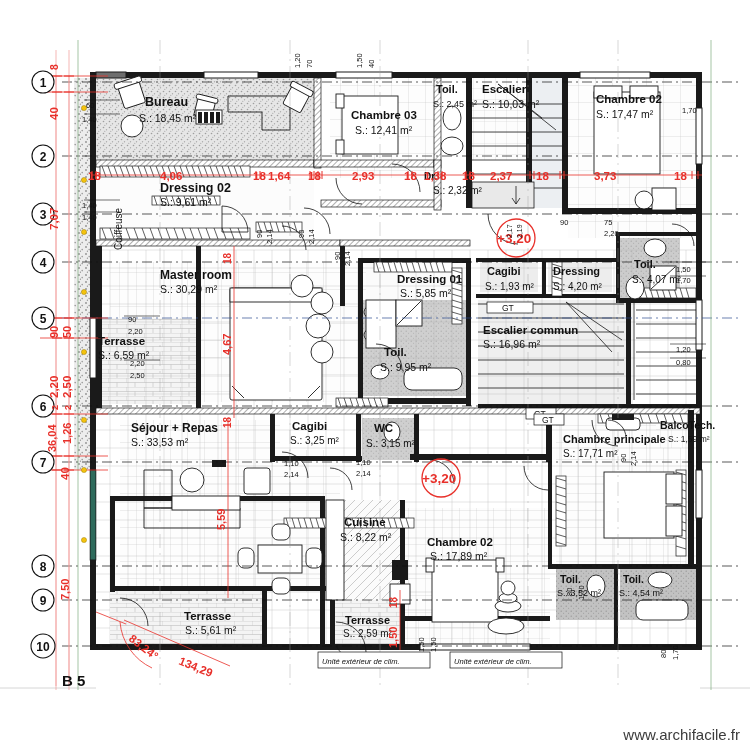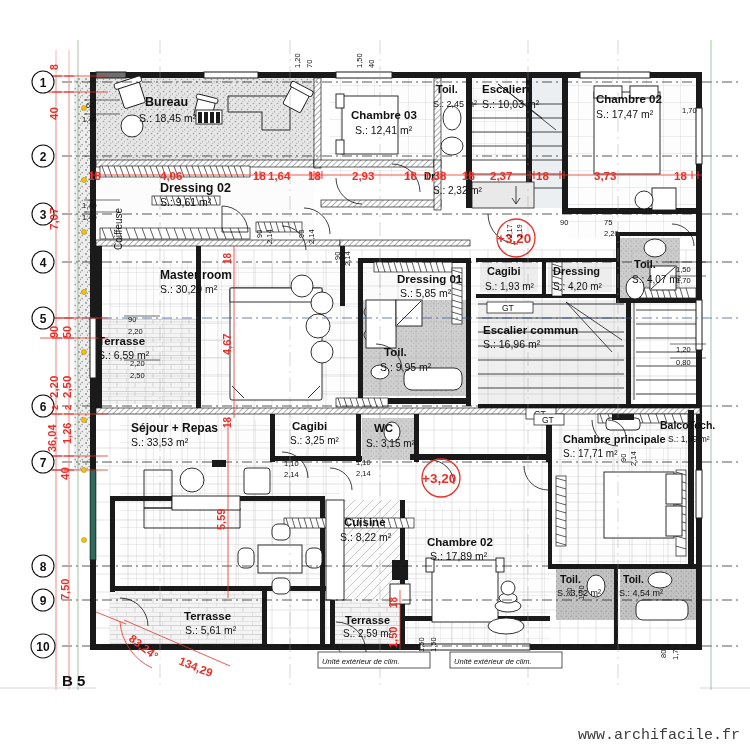--- a/index.html
+++ b/index.html
@@ -14,21 +14,21 @@
   #stage{position:absolute;inset:0;width:750px;height:750px;}
   svg#plan{position:absolute;left:0;top:0;width:750px;height:750px;}
 
   
   .rm-name{font-family:"Liberation Sans",sans-serif;font-weight:bold;fill:#111;}
   .rm-area{font-family:"Liberation Sans",sans-serif;fill:#111;}
   .red{fill:#e8302a;font-family:"Liberation Sans",sans-serif;font-weight:bold;}
   .tiny{font-family:"Liberation Sans",sans-serif;fill:#111;}
   .axnum{font-family:"Liberation Sans",sans-serif;font-weight:bold;fill:#111;}
   .callout{font-family:"Liberation Sans",sans-serif;font-style:italic;fill:#111;}
-  .wm{font-family:Liberation Mono, monospace;fill:#333;}
+  .wm{font-family:Liberation Sans, sans-serif;fill:#333;}
 
   .wall{fill:#1a1a1a;}
   .furn{fill:none;stroke:#1a1a1a;stroke-width:.9;}
   .furnf{fill:#ffffff;stroke:#1a1a1a;stroke-width:.9;}
   .grid{stroke:#9a9a9a;stroke-width:.4;fill:none;}
   .gridlite{stroke:#b8b8b8;stroke-width:.35;fill:none;}
   .dashax{stroke:#111;stroke-width:.7;stroke-dasharray:10 4 2 4;fill:none;}
   .dashaxg{stroke:#7fae7f;stroke-width:.7;fill:none;}
   .dashaxb{stroke:#2b4b8f;stroke-width:.7;stroke-dasharray:10 4 2 4;fill:none;}
   .redline{stroke:#e8302a;stroke-width:.8;fill:none;}

